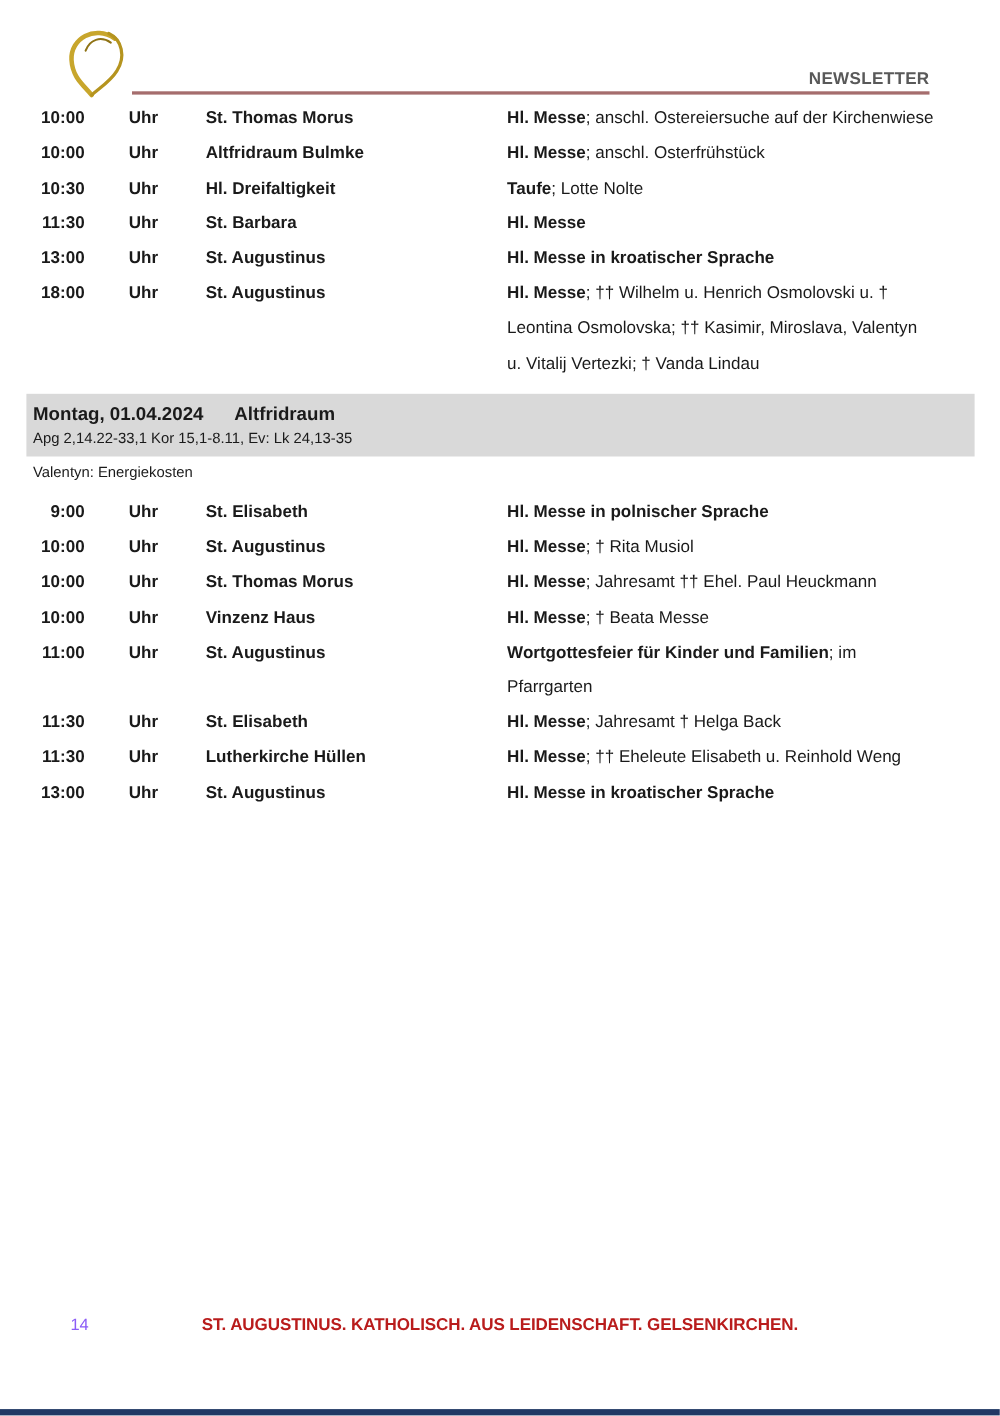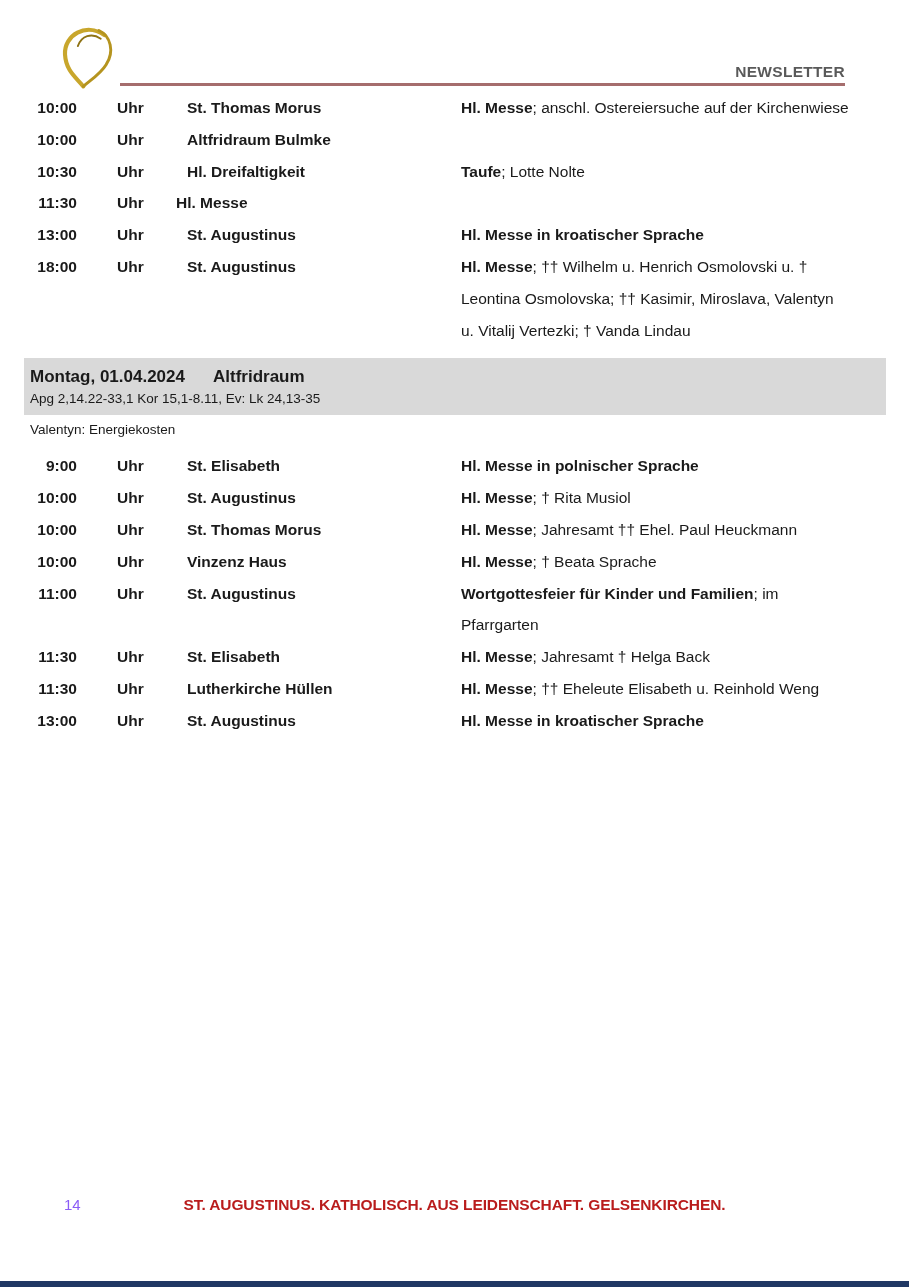--- a/index.html
+++ b/index.html
@@ -77,32 +77,34 @@
     <span class="time">10:00</span>
     <span class="uhr">Uhr</span>
     <span class="place">St. Thomas Morus</span>
     <span class="desc"><span class="service">Hl. Messe</span><span>; anschl. Ostereiersuche auf der Kirchenwiese</span></span>
   </div>
 
   <div class="row">
     <span class="time">10:00</span>
     <span class="uhr">Uhr</span>
     <span class="place">Altfridraum Bulmke</span>
+    <span class="desc"><span class="service">Hl. Messe</span><span>; anschl. Osterfrühstück</span></span>
   </div>
 
   <div class="row">
     <span class="time">10:30</span>
     <span class="uhr">Uhr</span>
     <span class="place">Hl. Dreifaltigkeit</span>
     <span class="desc"><span class="service">Taufe</span><span>; Lotte Nolte</span></span>
   </div>
 
   <div class="row">
     <span class="time">11:30</span>
     <span class="uhr">Uhr</span>
+    <span class="place">St. Barbara</span>
     <span class="desc"><span class="service">Hl. Messe</span><span></span></span>
   </div>
 
   <div class="row">
     <span class="time">13:00</span>
     <span class="uhr">Uhr</span>
     <span class="place">St. Augustinus</span>
     <span class="desc"><span class="service">Hl. Messe in kroatischer Sprache</span><span></span></span>
   </div>
 
@@ -141,21 +143,21 @@
     <span class="time">10:00</span>
     <span class="uhr">Uhr</span>
     <span class="place">St. Thomas Morus</span>
     <span class="desc"><span class="service">Hl. Messe</span><span>; Jahresamt †† Ehel. Paul Heuckmann</span></span>
   </div>
 
   <div class="row">
     <span class="time">10:00</span>
     <span class="uhr">Uhr</span>
     <span class="place">Vinzenz Haus</span>
-    <span class="desc"><span class="service">Hl. Messe</span><span>; † Beata Sprache</span></span>
+    <span class="desc"><span class="service">Hl. Messe</span><span>; † Beata Messe</span></span>
   </div>
 
   <div class="row">
     <span class="time">11:00</span>
     <span class="uhr">Uhr</span>
     <span class="place">St. Augustinus</span>
     <span class="desc"><span class="service">Wortgottesfeier für Kinder und Familien</span><span>; im Pfarrgarten</span></span>
   </div>
 
   <div class="row">

